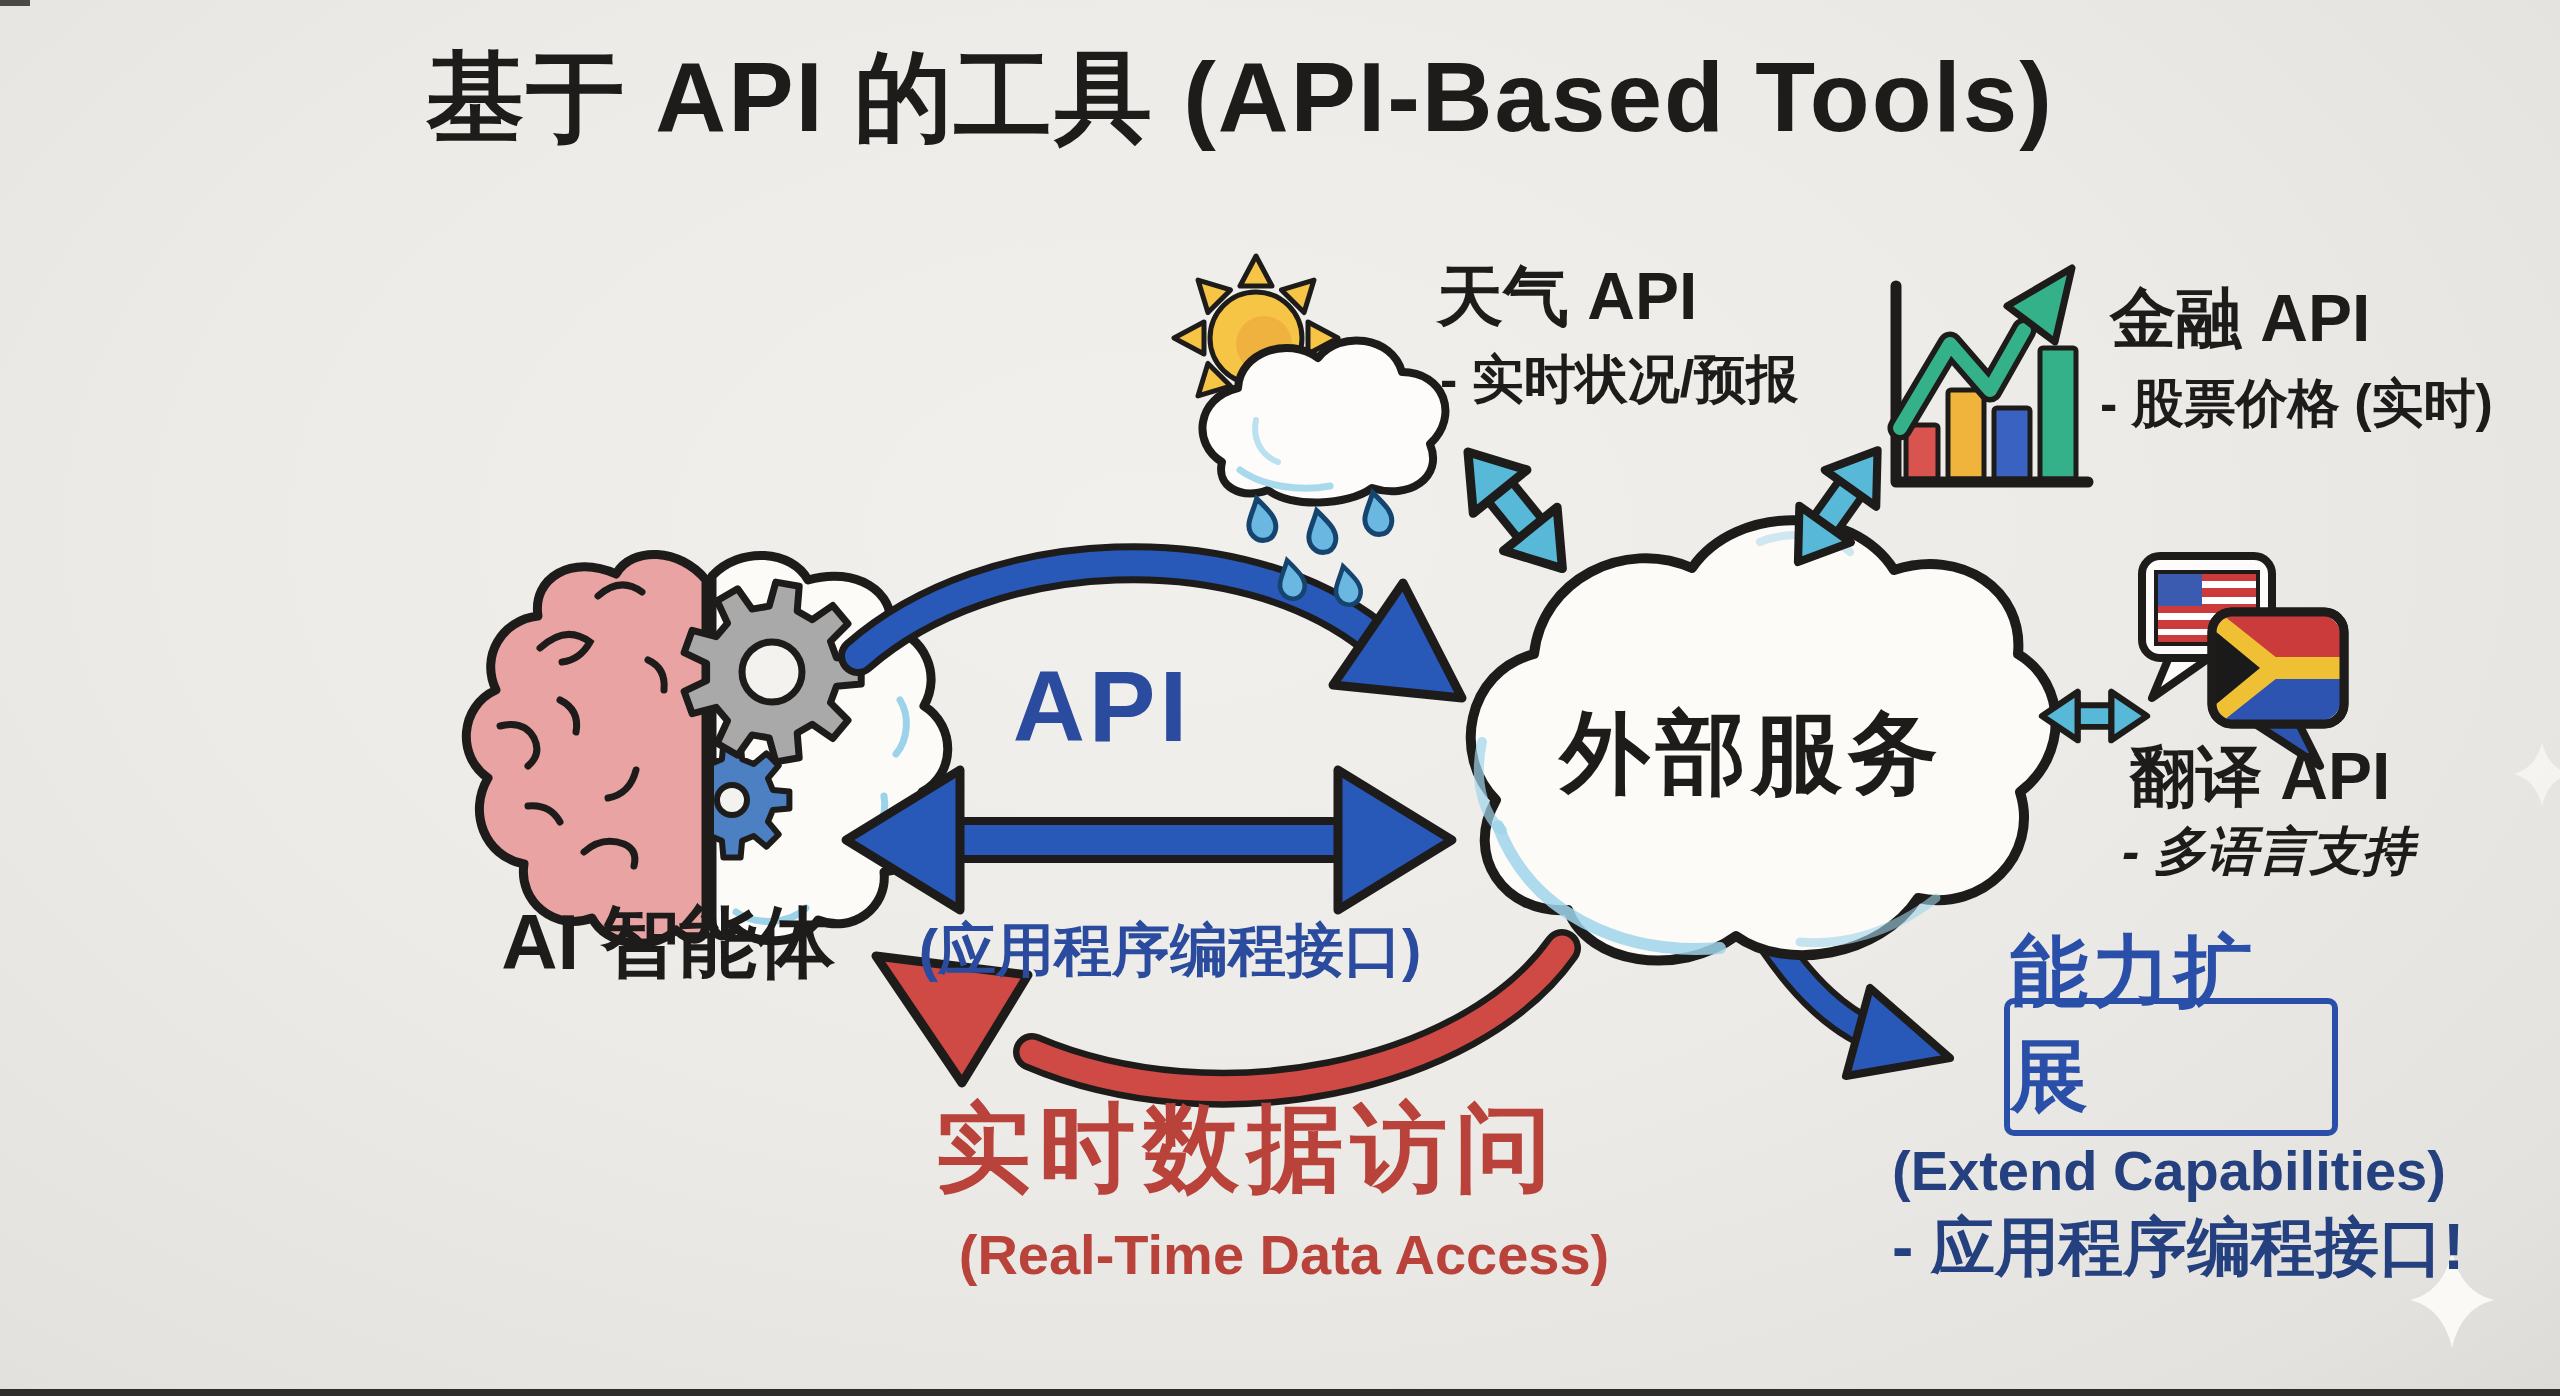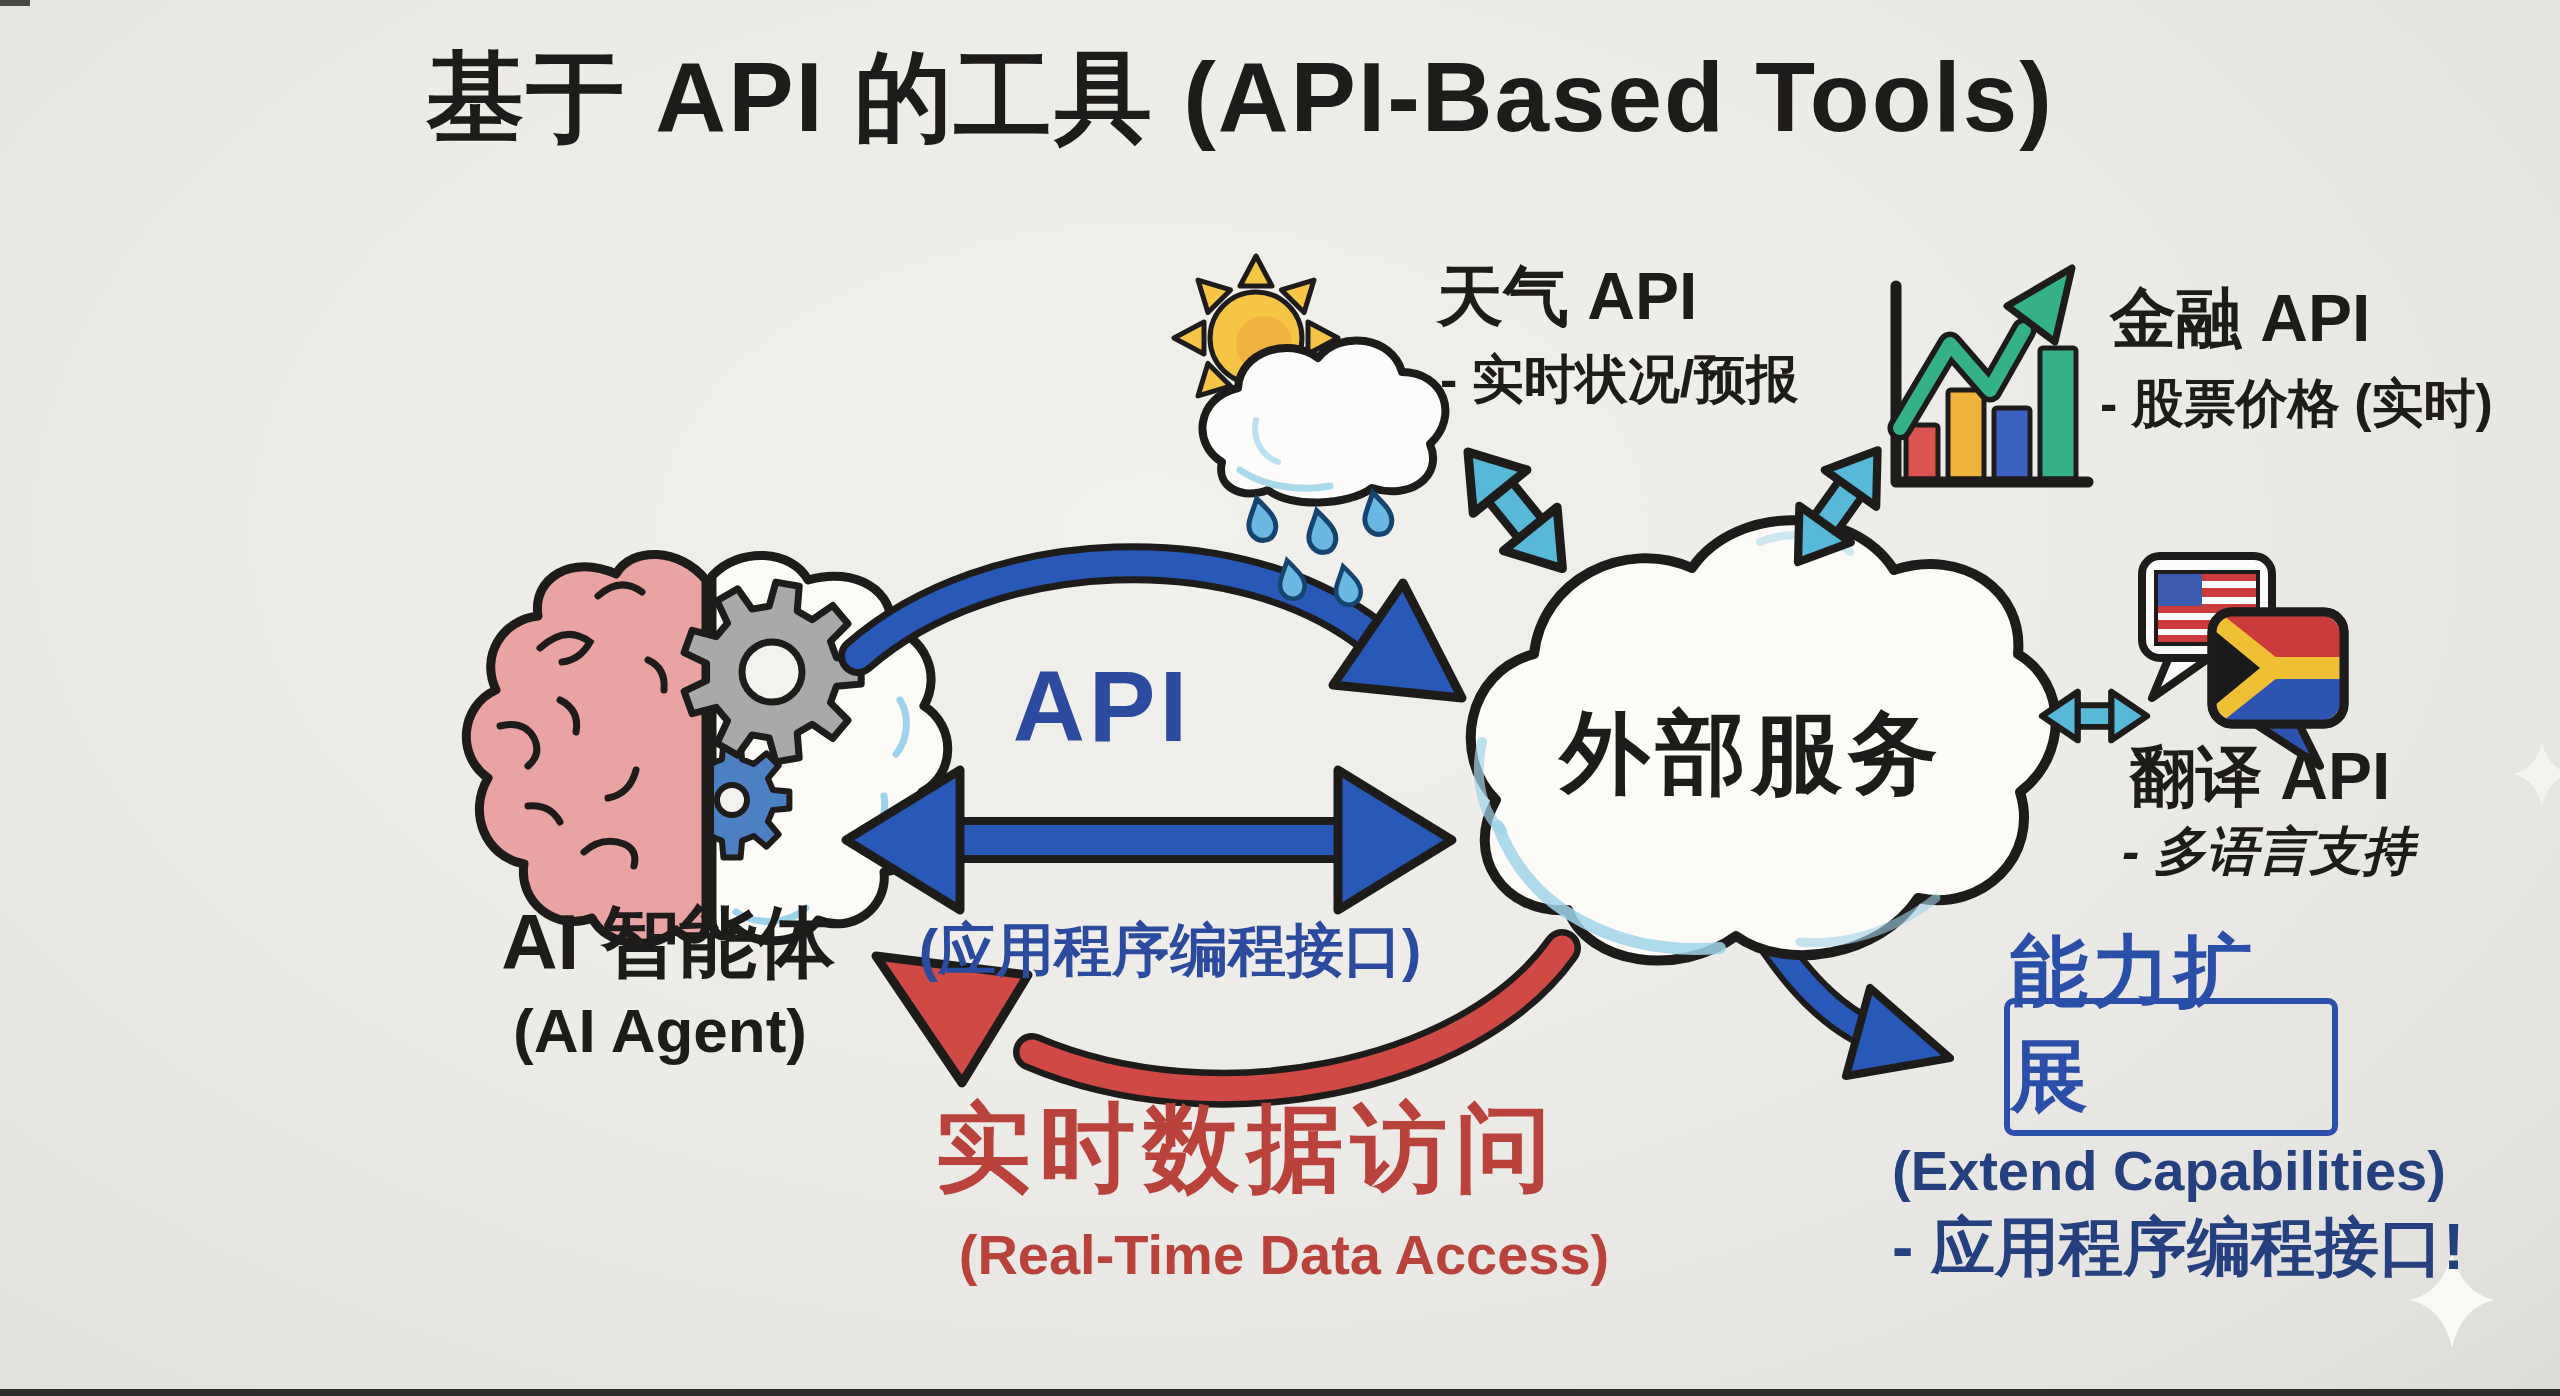--- a/index.html
+++ b/index.html
@@ -227,21 +227,20 @@
 
   <div class="lbl t-svc" style="left:2130px;top:742px;">翻译 API</div>
   <div class="lbl t-det" style="left:2122px;top:824px;font-style:italic;">- 多语言支持</div>
 
   <div class="lbl ctr t-cloud" style="left:1752px;top:706px;">外部服务</div>
 
   <div class="lbl ctr t-api blue" style="left:1102px;top:654px;">API</div>
   <div class="lbl ctr t-apisub blue" style="left:1170px;top:920px;">(应用程序编程接口)</div>
 
   <div class="lbl ctr t-agent" style="left:668px;top:902px;">AI 智能体</div>
-  <div class="lbl ctr t-agentsub" style="left:660px;top:998px;">(AI Agent)</div>
 
   <div class="lbl ctr t-rtsub red" style="left:1284px;top:1226px;">(Real-Time Data Access)</div>
   <div class="lbl ctr t-rt red" style="left:1247px;top:1098px;">实时数据访问</div>
 
   <div class="extend-box">
     <span>能力扩展</span>
   </div>
   <div class="lbl t-extsub navy" style="left:1892px;top:1142px;font-weight:700;">(Extend Capabilities)</div>
   <div class="lbl t-extdet navy" style="left:1892px;top:1214px;">- 应用程序编程接口!</div>
 

